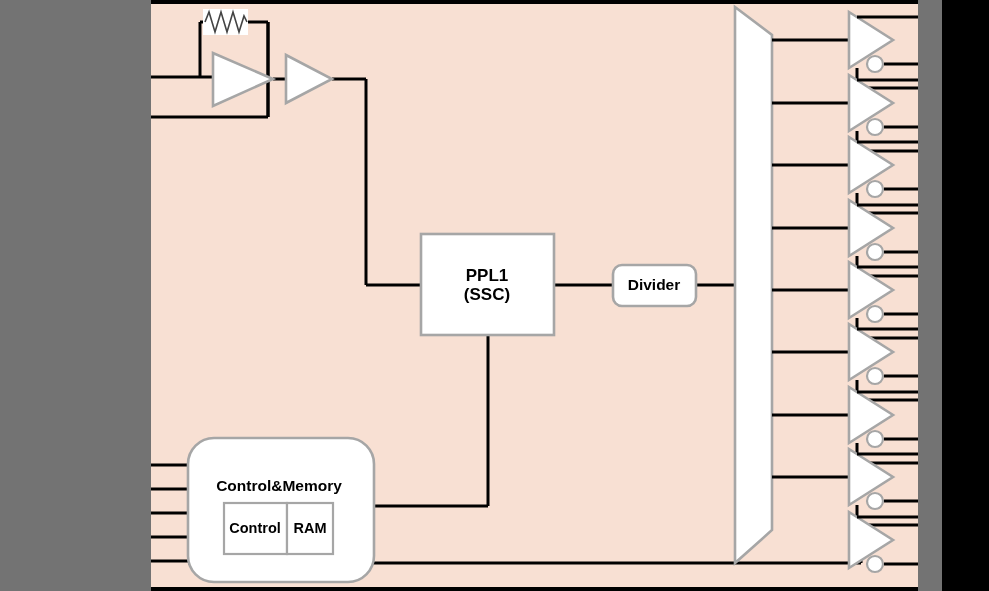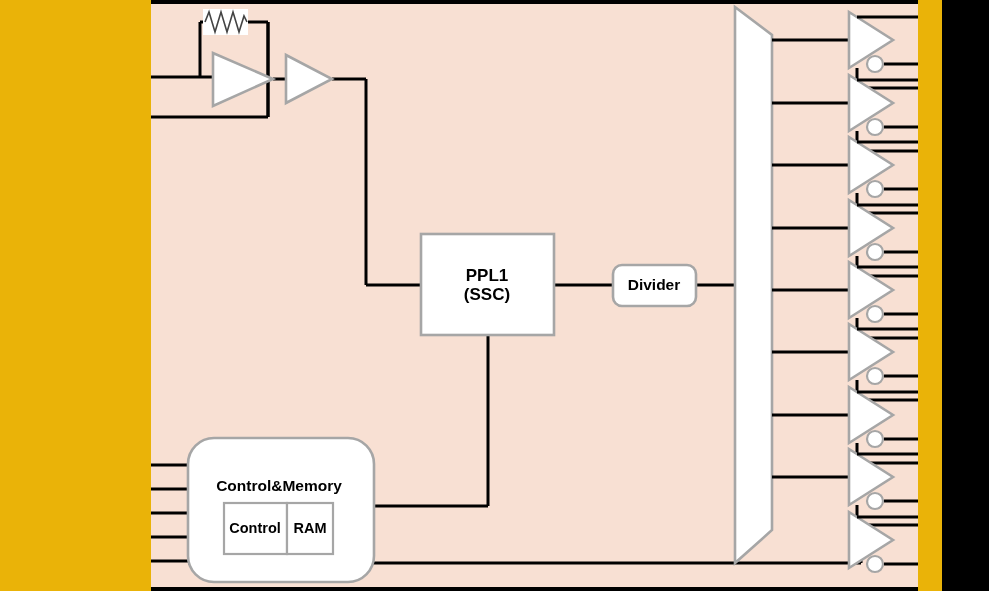--- a/index.html
+++ b/index.html
@@ -8,21 +8,21 @@
     background: #000000;
     width: 989px;
     height: 591px;
     overflow: hidden;
     font-family: "Liberation Sans", sans-serif;
   }
   #root {
     position: relative;
     width: 942px;
     height: 591px;
-    background: #eab308;
+    background: #737373;
   }
   #diagram-svg {
     position: absolute;
     left: 0;
     top: 0;
     width: 989px;
     height: 591px;
     display: block;
   }
   .blk-label {

